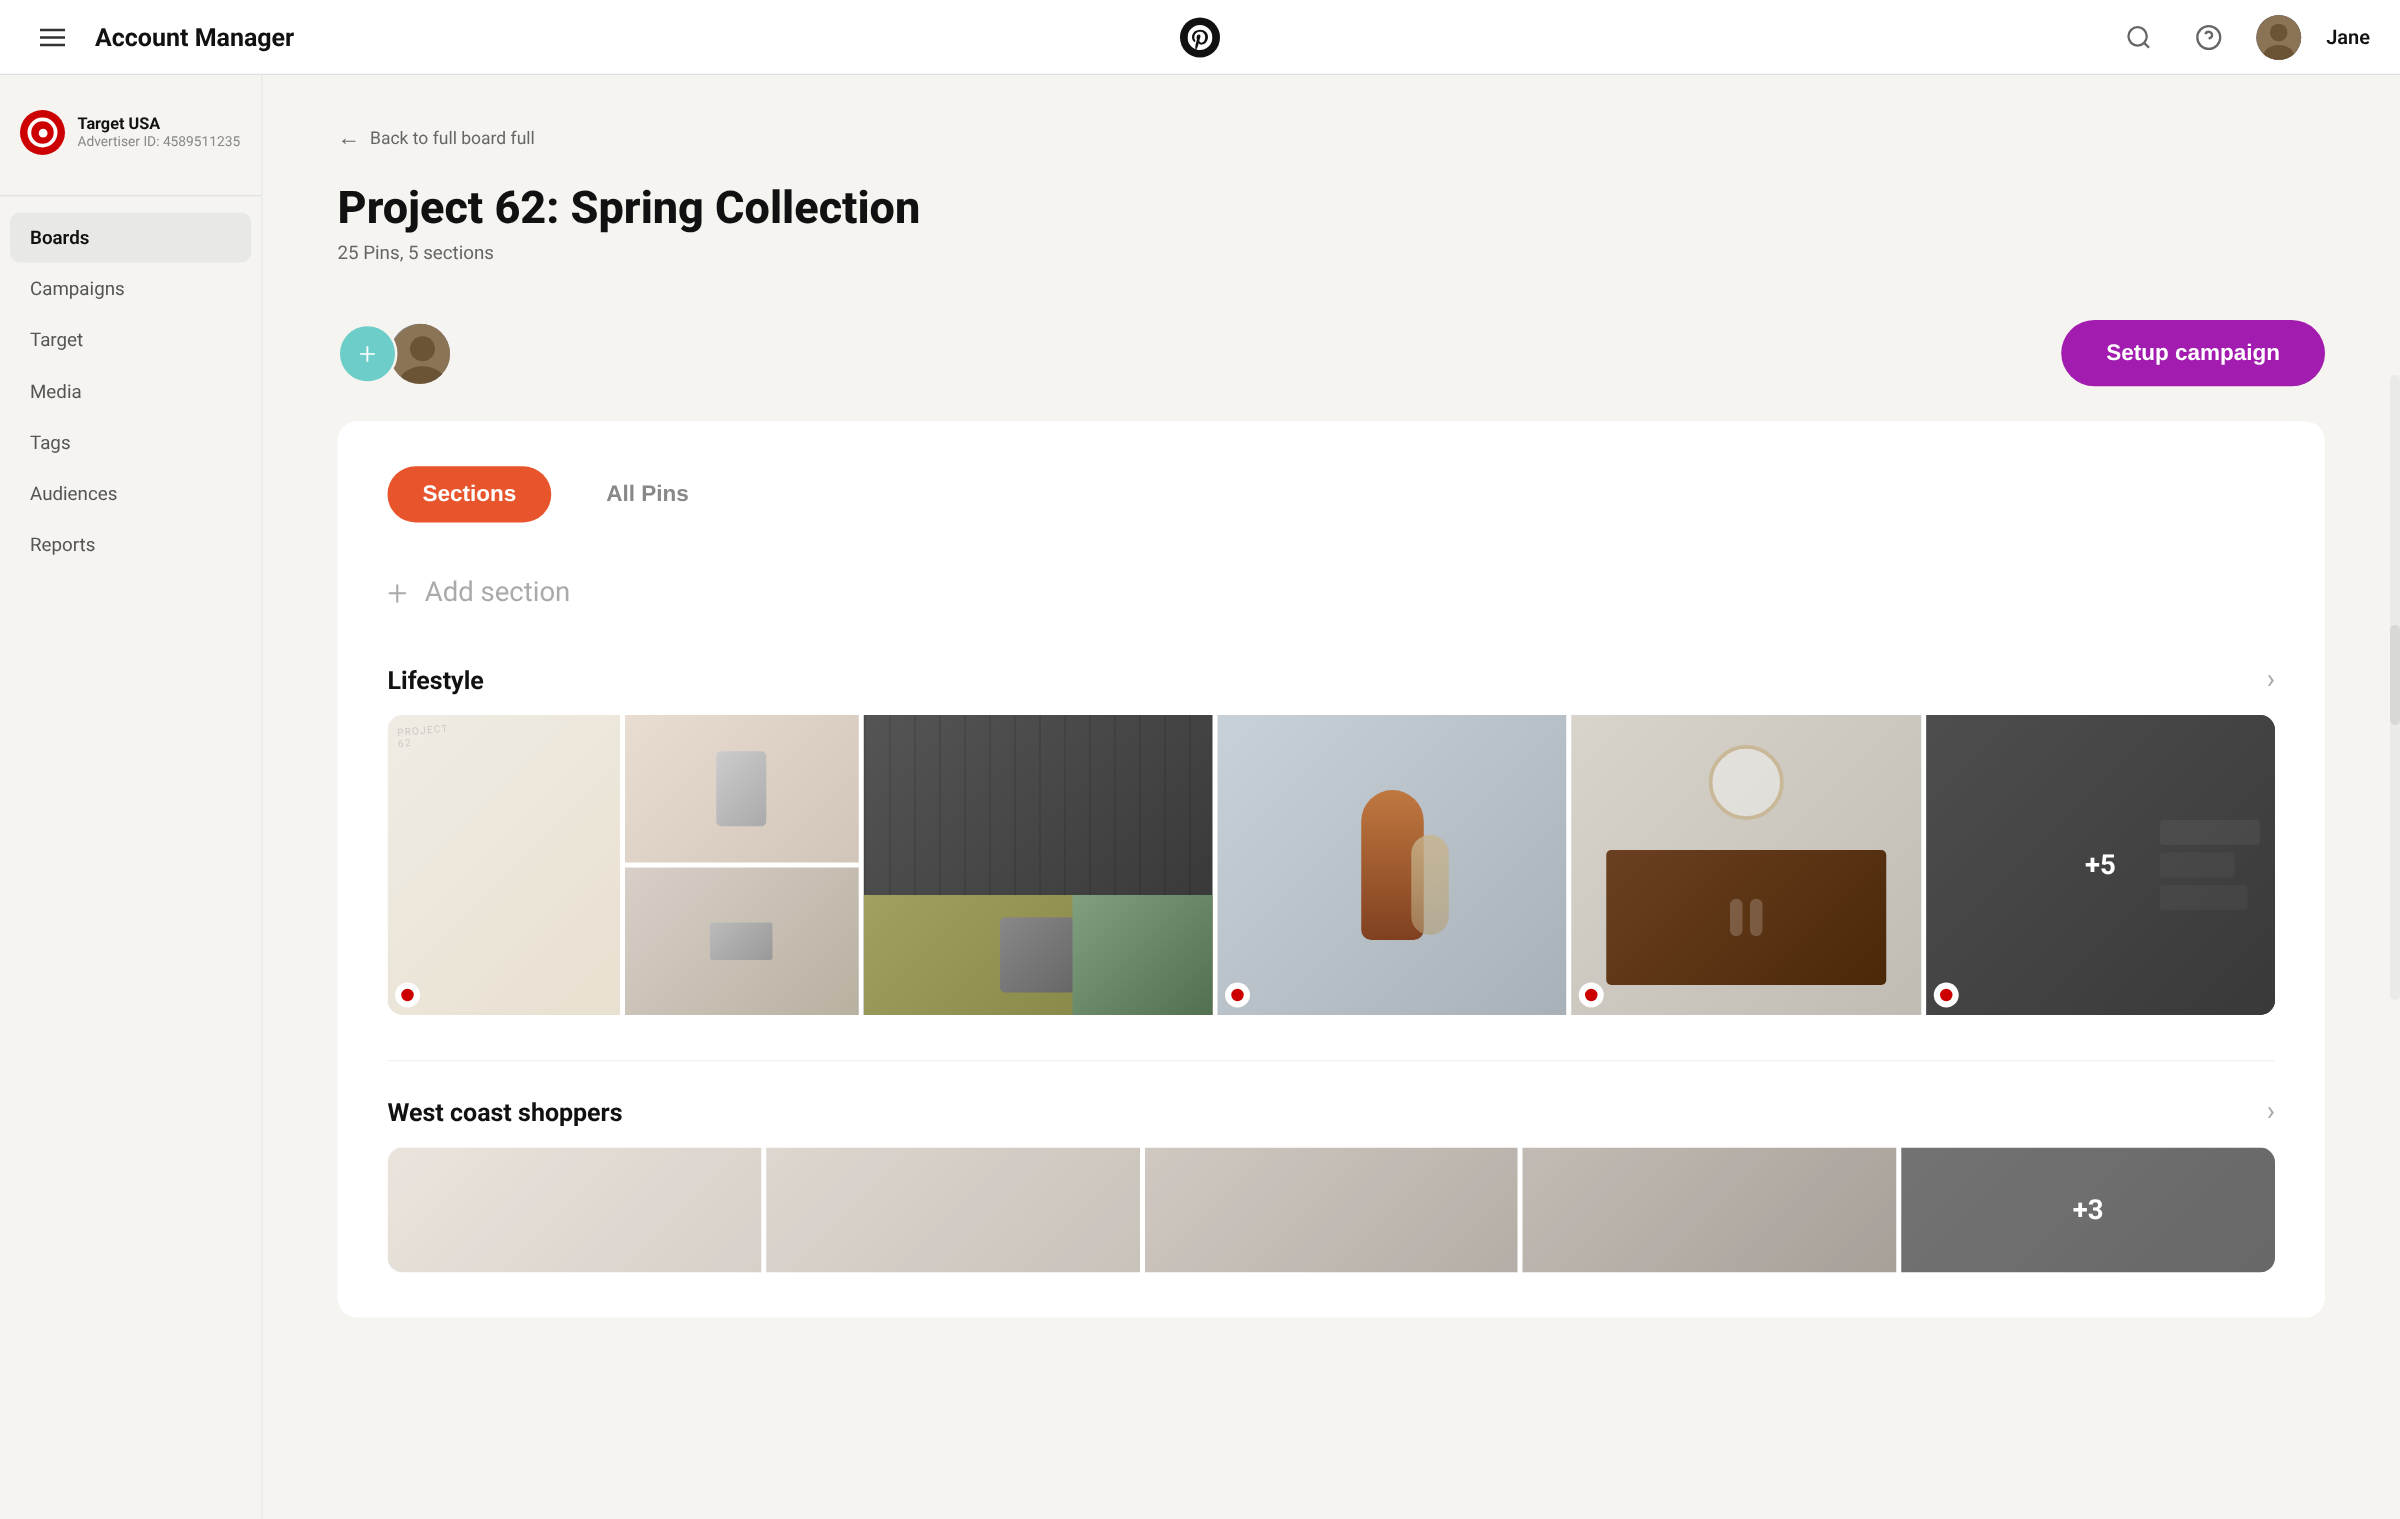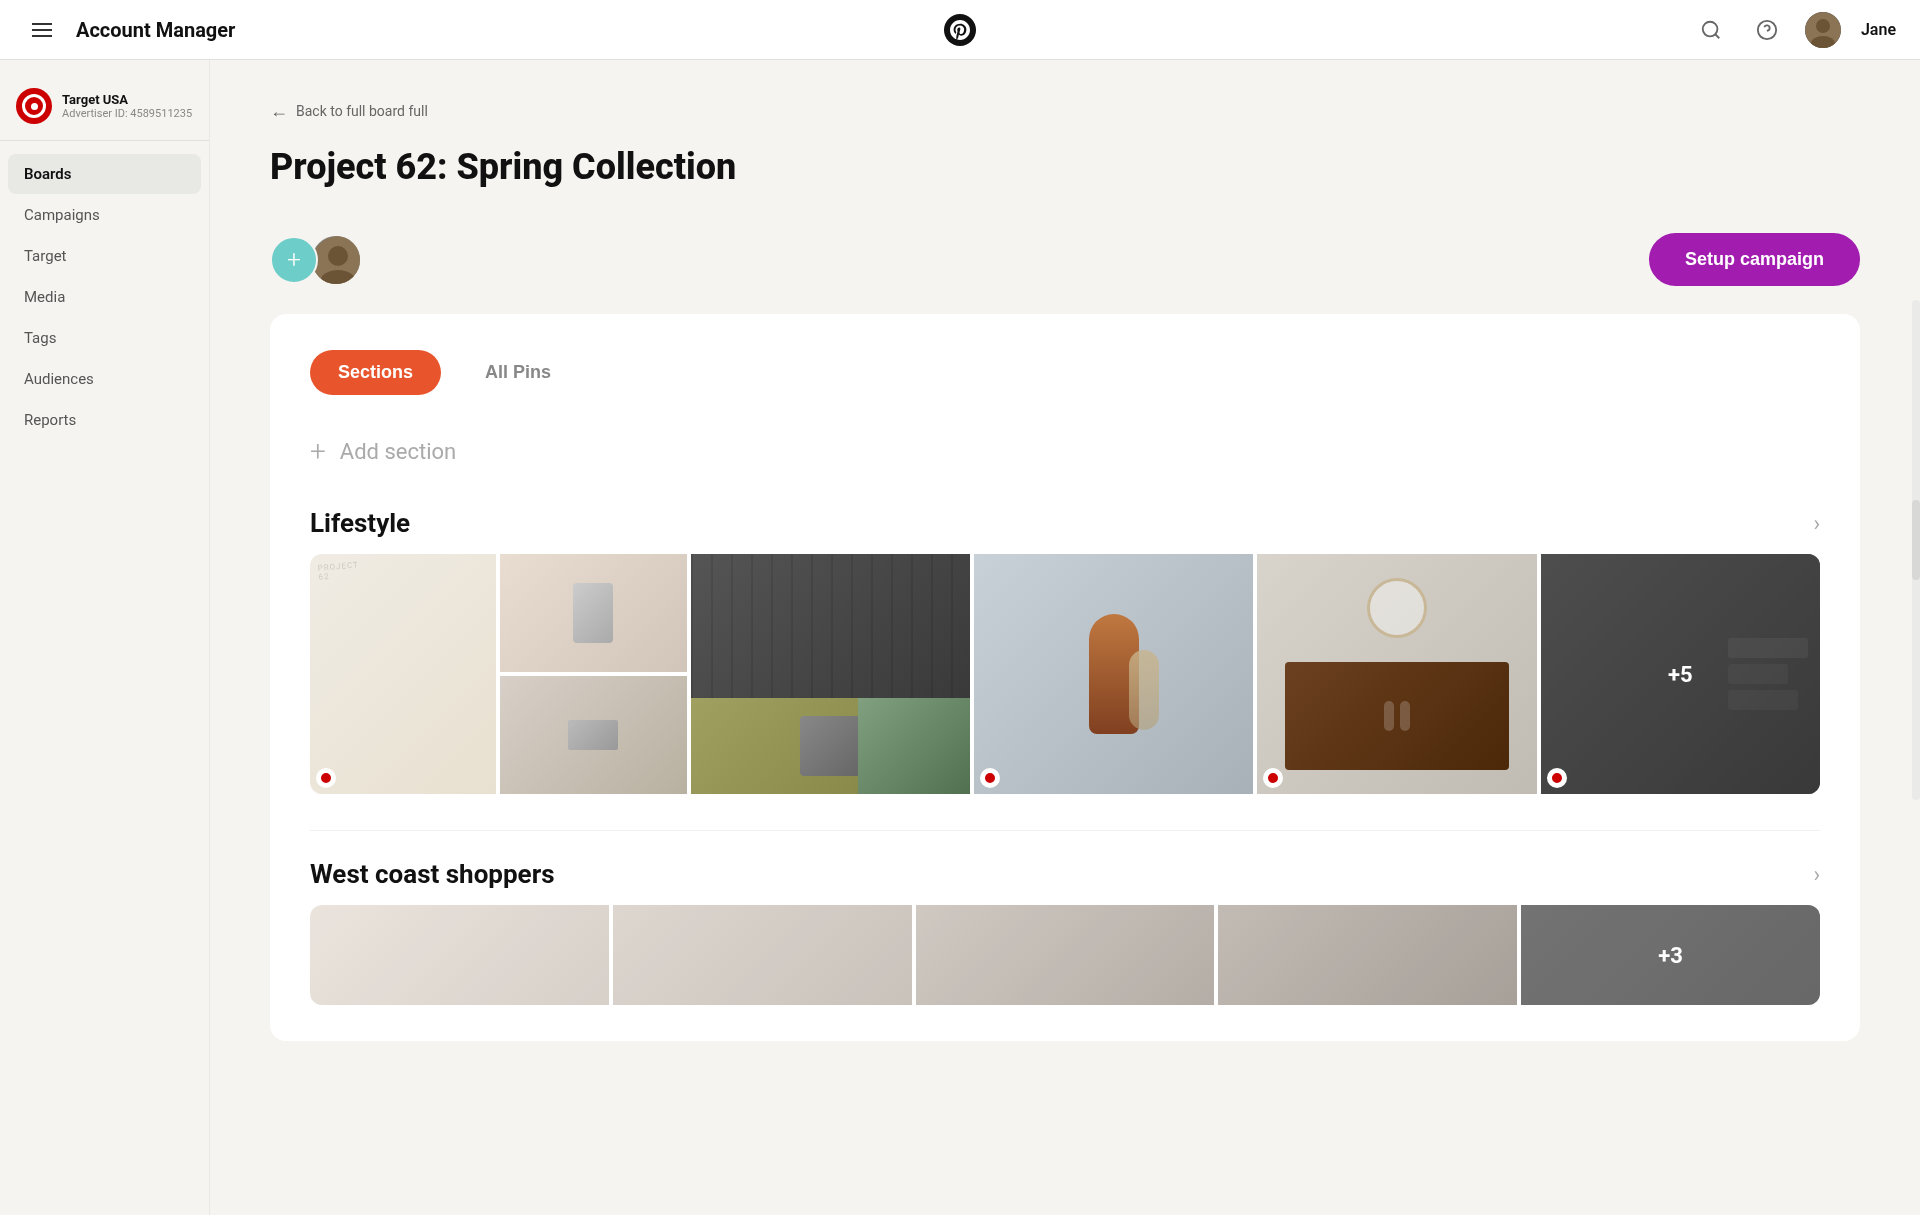--- a/index.html
+++ b/index.html
@@ -29,21 +29,21 @@
     .layout { display: flex; padding-top: 60px; min-height: 1215px; }
 
     
     .sidebar {
       width: 210px; min-width: 210px; background: #f5f4f0;
       border-right: 1px solid #e8e8e4; padding: 16px 0;
       position: fixed; top: 60px; bottom: 0; left: 0; overflow-y: auto;
     }
     .sidebar-advertiser {
       display: flex; align-items: center; gap: 10px;
-      padding: 12px 16px 16px 16px; border-bottom: 1px solid #e0e0e0; margin-bottom: 8px;
+      padding: 12px 16px 32px 16px; border-bottom: 1px solid #e0e0e0; margin-bottom: 8px;
     }
     .target-logo {
       width: 36px; height: 36px; border-radius: 50%; background: #cc0000;
       display: flex; align-items: center; justify-content: center; flex-shrink: 0;
     }
     .target-logo-inner {
       width: 24px; height: 24px; border-radius: 50%; border: 3px solid #fff;
       display: flex; align-items: center; justify-content: center;
     }
     .target-logo-dot { width: 7px; height: 7px; border-radius: 50%; background: #fff; }
@@ -112,21 +112,21 @@
       font-size: 22px; color: #aaa; cursor: pointer; margin-bottom: 32px;
       padding: 8px 0;
     }
     .plus-icon { font-size: 28px; font-weight: 300; color: #aaa; }
 
     
     .section-header {
       display: flex; align-items: center; justify-content: space-between;
       margin-bottom: 16px;
     }
-    .section-title { font-size: 26px; font-weight: 700; color: #111; }
+    .section-title { font-size: 20px; font-weight: 700; color: #111; }
     .section-chevron { font-size: 22px; color: #aaa; cursor: pointer; }
 
     
     .image-grid { display: flex; gap: 4px; border-radius: 12px; overflow: hidden; height: 240px; }
     .image-cell {
       flex: 1; background: #ddd; position: relative; overflow: hidden;
     }
     .image-cell-grid { flex: 1; display: flex; flex-direction: column; gap: 4px; }
     .image-cell-half { flex: 1; background: #ccc; position: relative; overflow: hidden; }
     .target-pin-badge {
@@ -237,20 +237,21 @@
 
   <main class="main-content">
 
     <a class="back-link">
       <span class="back-arrow">←</span>
       <span>Back to full board full</span>
     </a>
 
     <div class="page-header">
       <h1 class="page-title">Project 62: Spring Collection</h1>
+      <p class="page-subtitle">25 Pins, 5 sections</p>
     </div>
 
     <div class="collaborators-row">
       <div class="collaborators">
         <div class="add-collaborator-btn" title="Add collaborator">+</div>
         <div class="collaborator-avatar">
           <svg width="52" height="52" viewBox="0 0 52 52">
             <circle cx="26" cy="26" r="26" fill="#8B7355"></circle>
             <circle cx="26" cy="20" r="10" fill="#6B5335"></circle>
             <ellipse cx="26" cy="46" rx="18" ry="12" fill="#6B5335"></ellipse>

